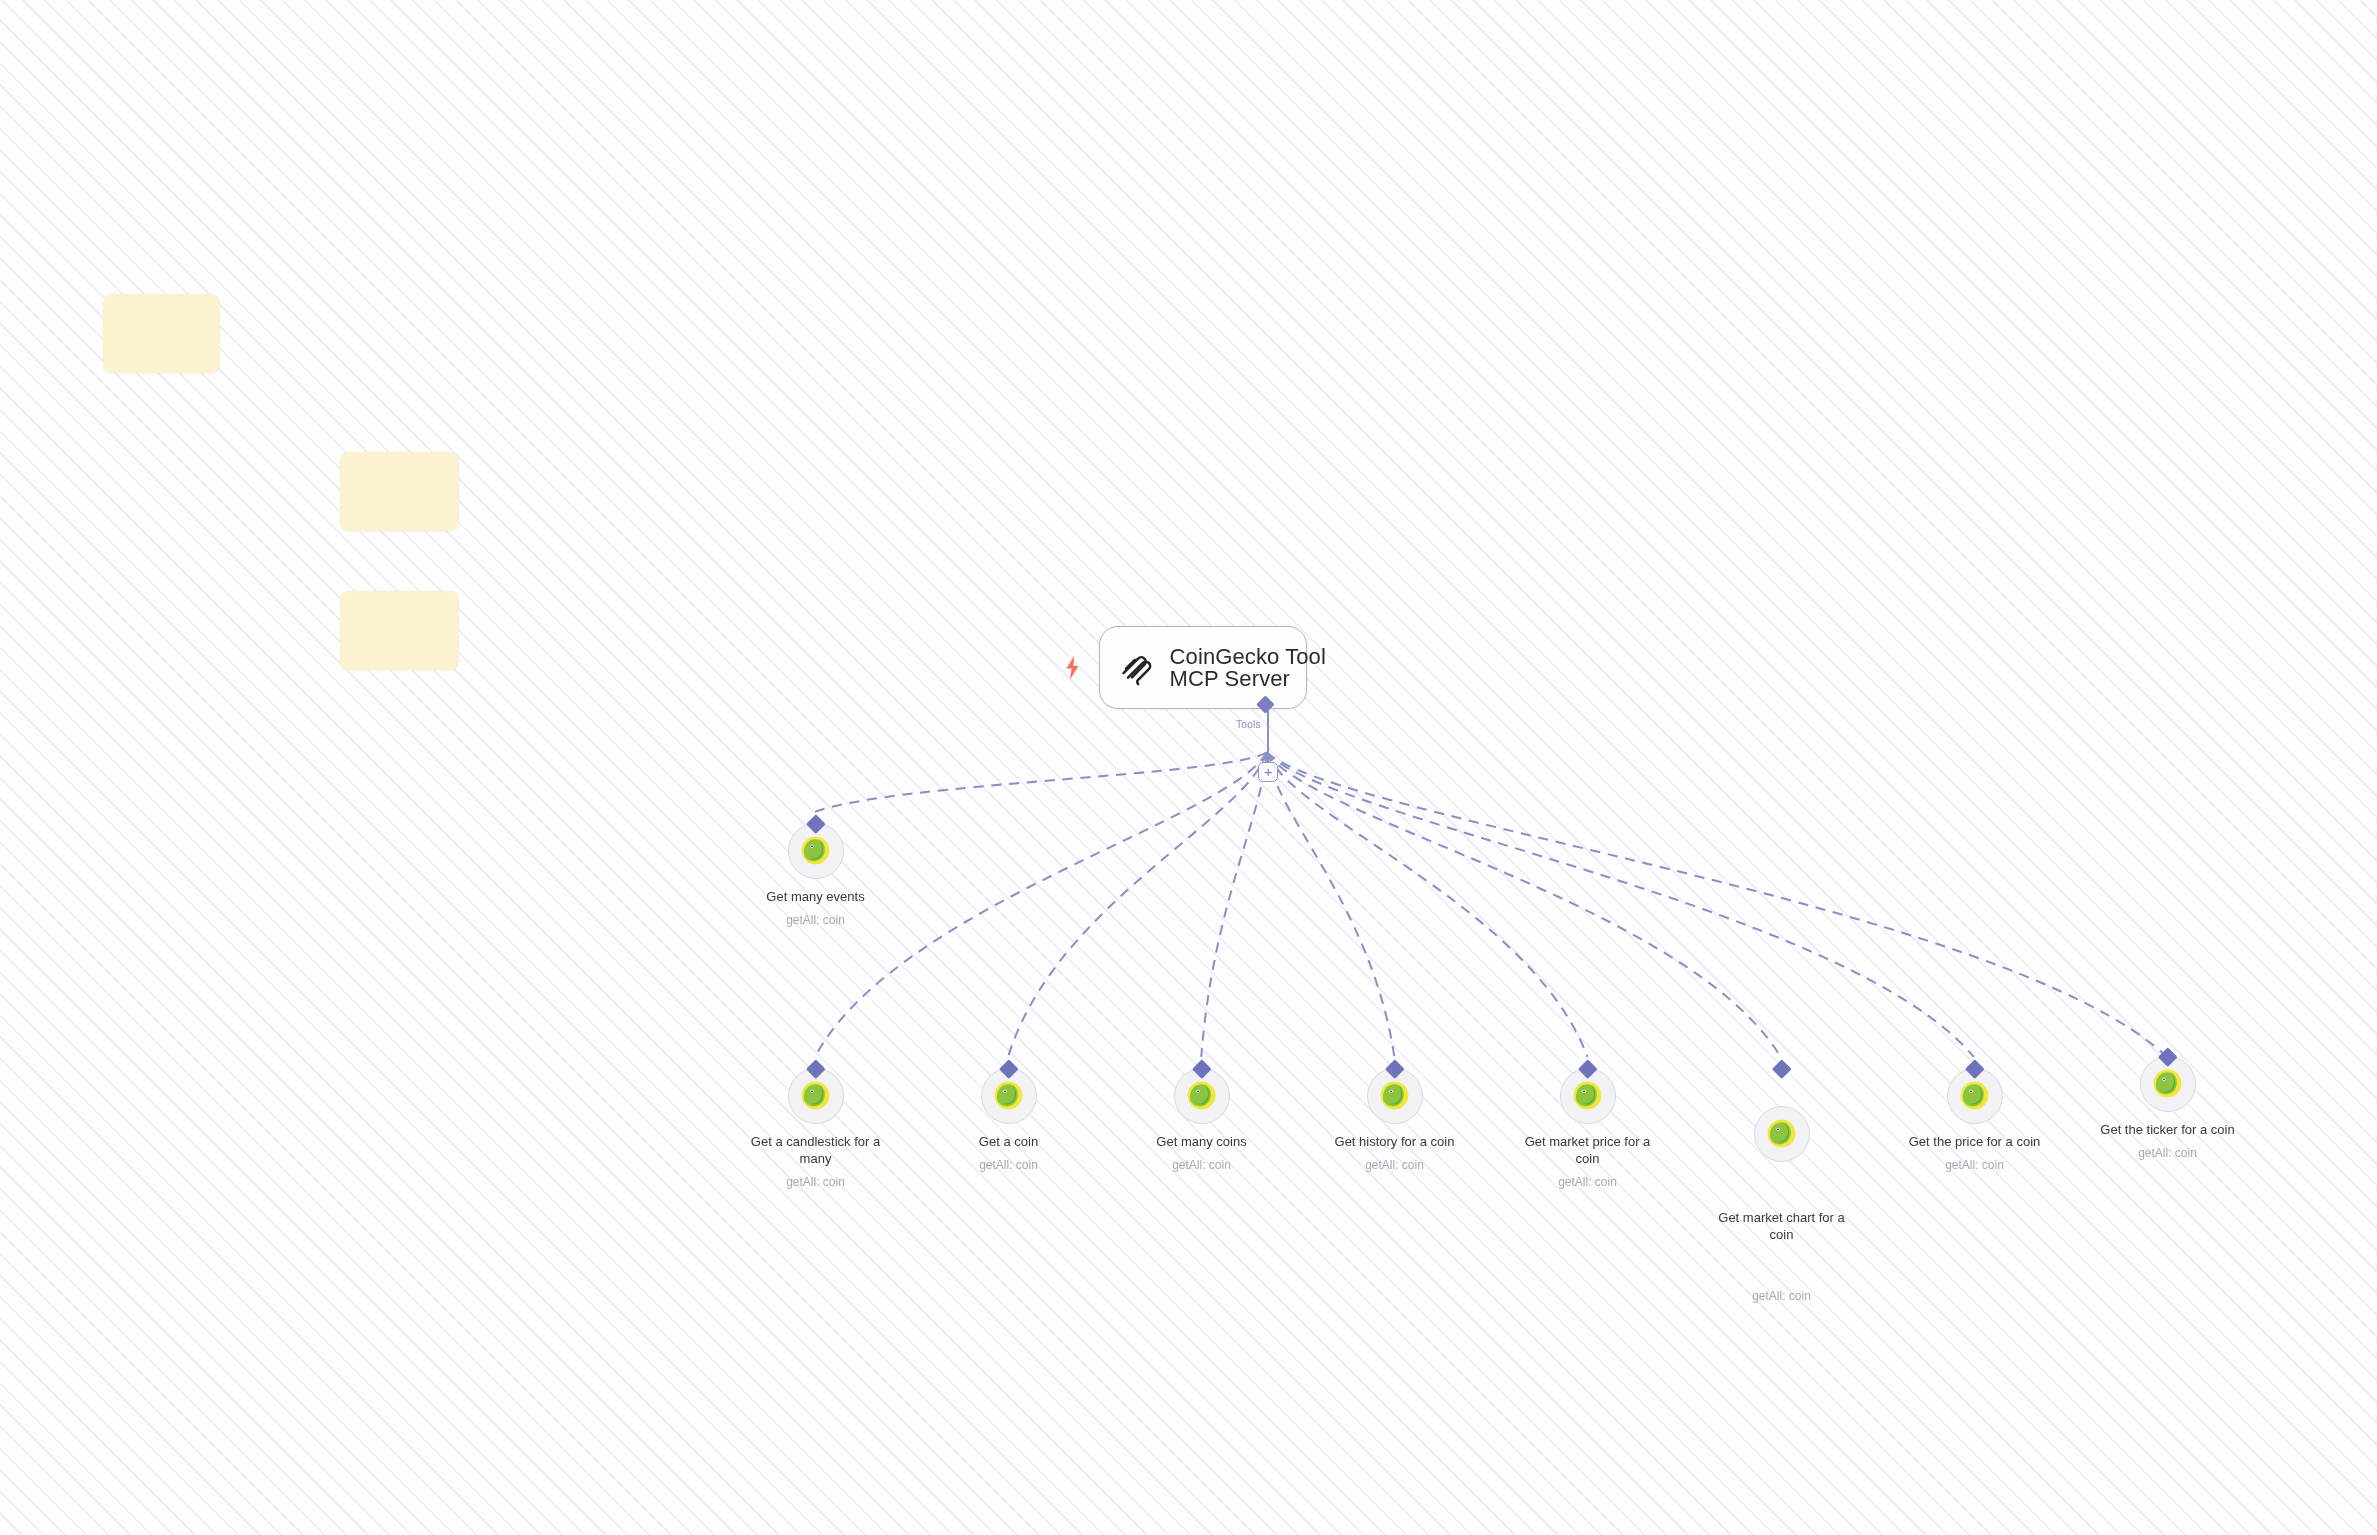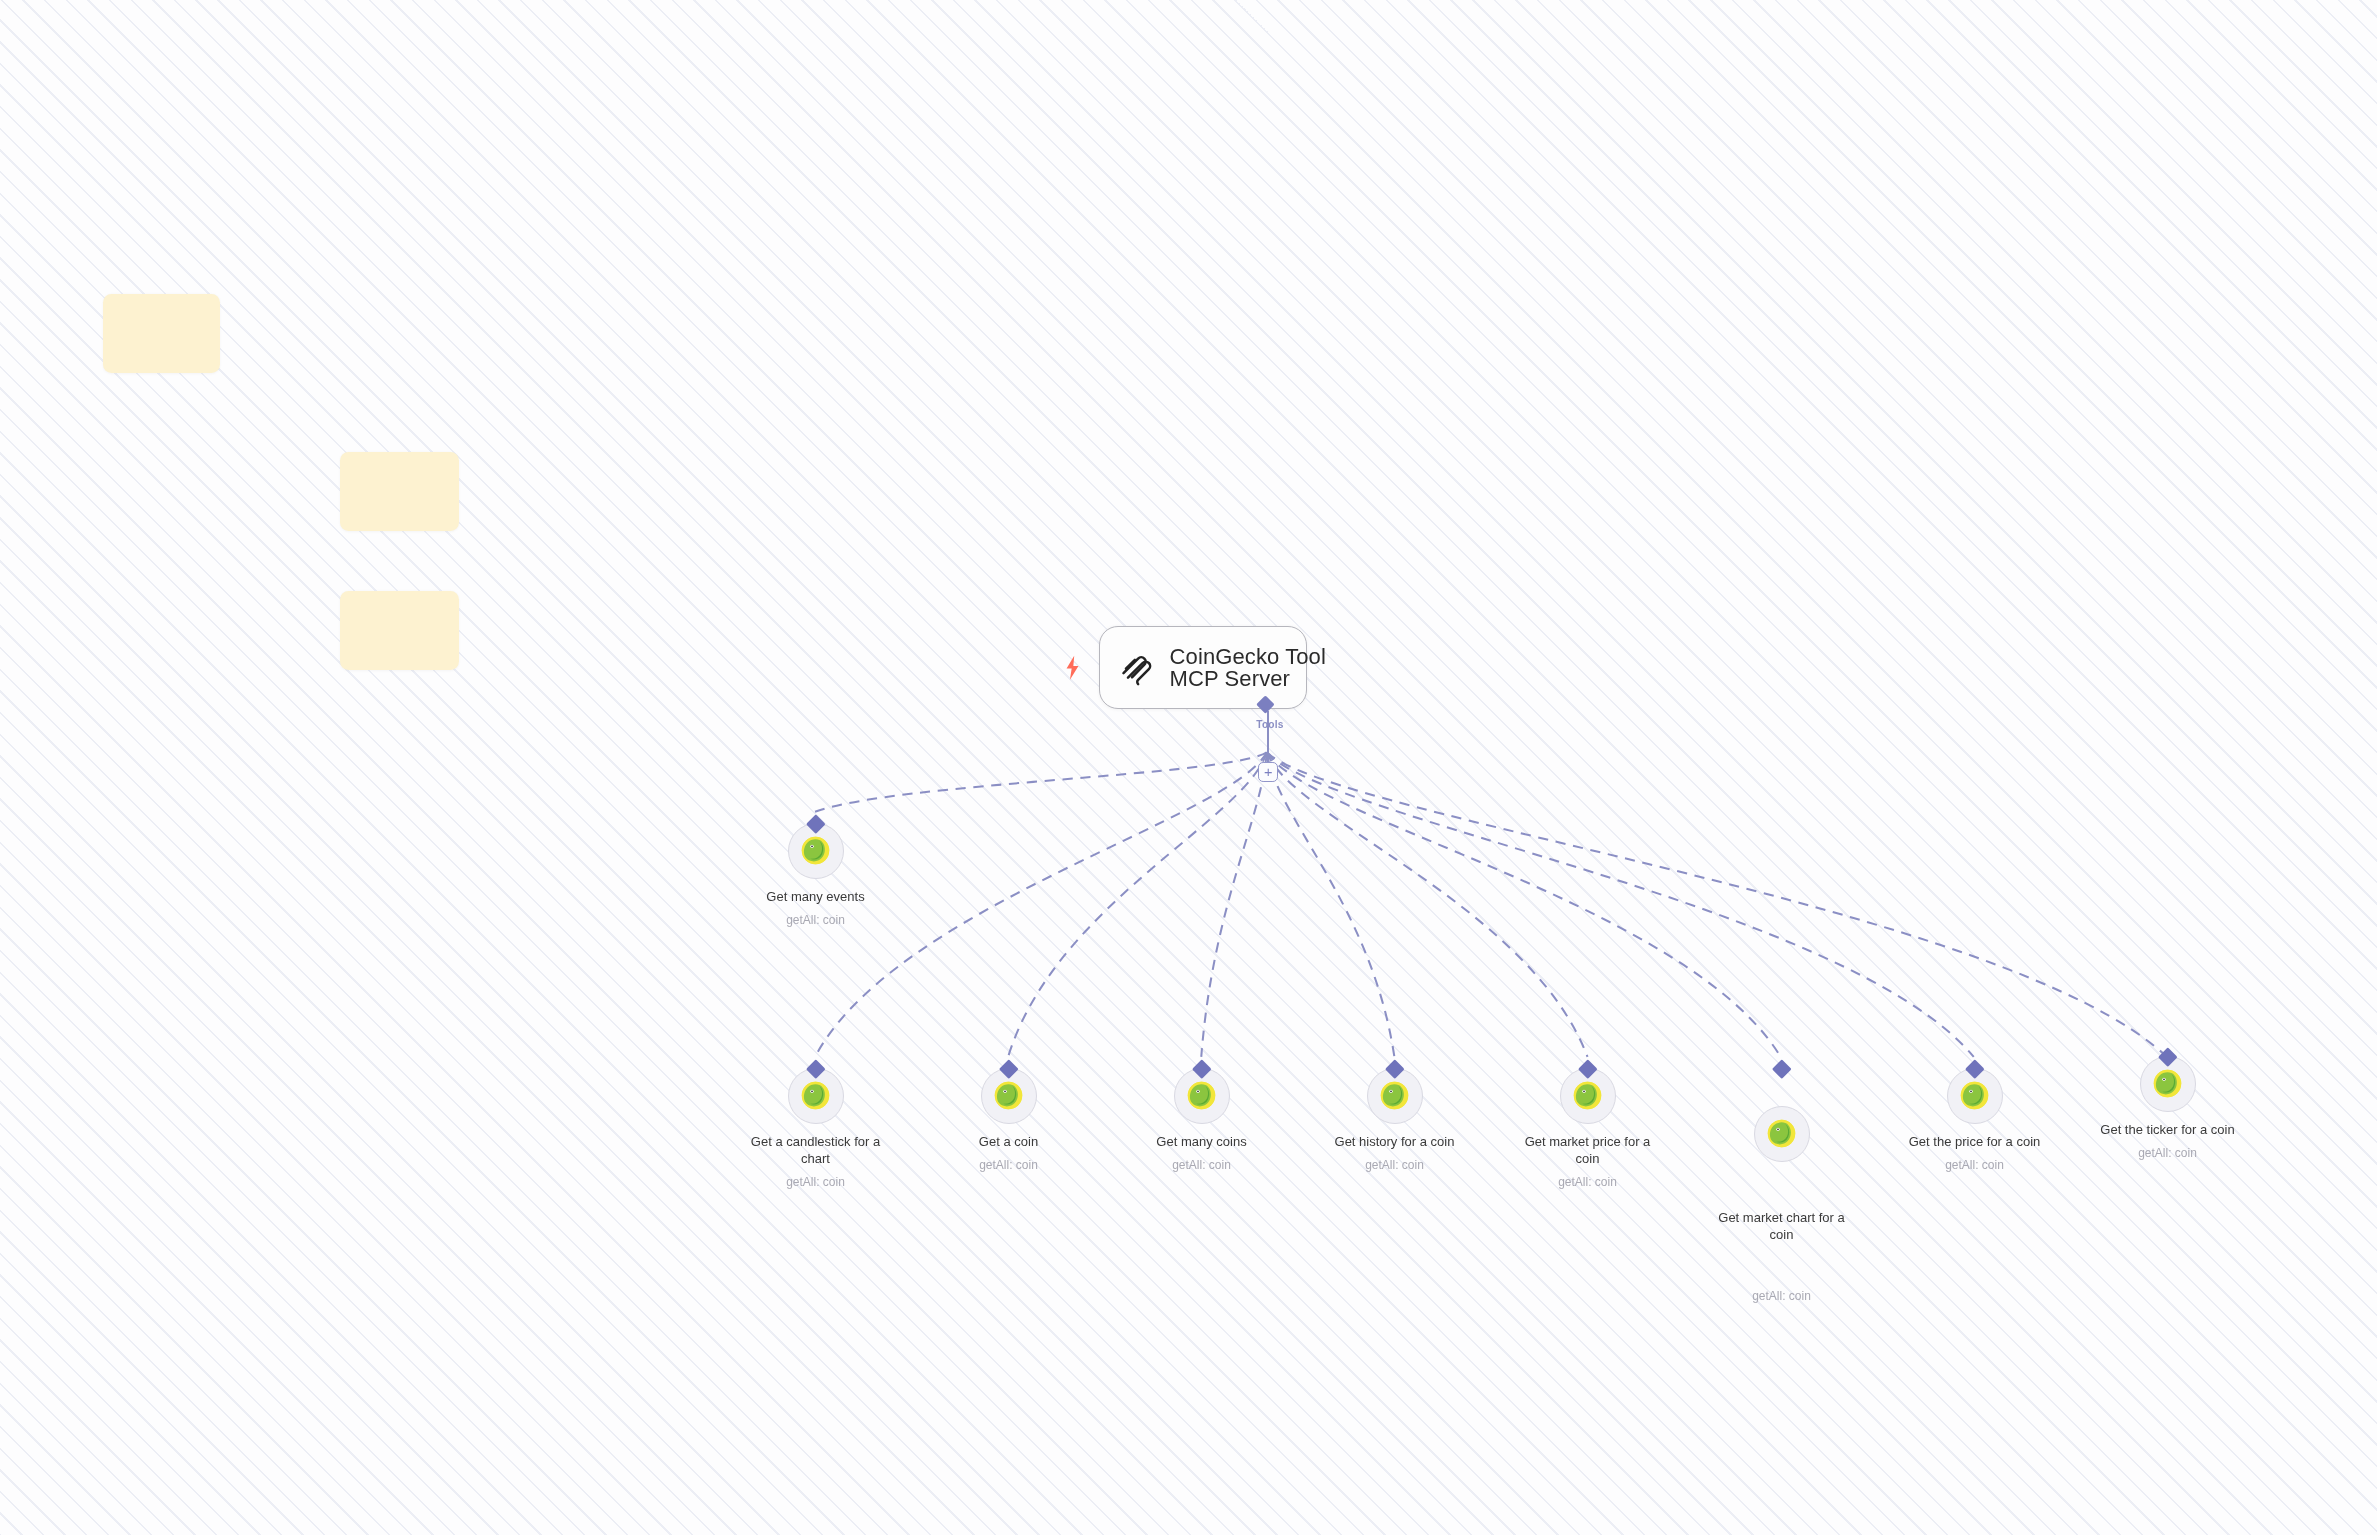--- a/index.html
+++ b/index.html
@@ -109,25 +109,24 @@
     height: 12.8px;
     background: #7b7fc0;
     transform: rotate(45deg);
     border-radius: 1.7px;
   }
   #tools-label {
     position: absolute;
     left: 1236px;
     top: 719px;
     width: 68px;
-    text-align: center;
+    text-align: left;
     font-size: 10.2px;
     color: #8b8fc4;
     letter-spacing: 0.2px;
-    font-weight: bold;
   }
   #tools-plus {
     position: absolute;
     left: 1258px;
     top: 762px;
     width: 20.4px;
     height: 20.4px;
     border: 1.4px solid #9195ca;
     border-radius: 5.1px;
     background: #fcfcfe;
@@ -275,21 +274,21 @@
           <svg class="gecko-icon" viewBox="0 0 40 40" xmlns="http://www.w3.org/2000/svg">
             <circle cx="20" cy="20" r="19" fill="#f2e63a"></circle>
             <path d="M20 1.2 A18.8 18.8 0 0 1 20 38.8 A18.8 18.8 0 0 1 20 1.2 Z" fill="#f2e63a"></path>
             <path d="M33 9 C36 14 36 24 31 30 C26 36 16 37 10 33 C14 36 23 35 28 29 C33 23 33 14 30 9 Z" fill="#f2e63a"></path>
             <path d="M29.5 8.5 C34 13.5 34.5 24 28.5 30.5 C22.5 37 12 36 7 30.5 C2.5 25.5 3 15 9 9 C14.5 3.5 25 3 29.5 8.5 Z" fill="#8bc53f"></path>
             <path d="M25 7 C30 10 32.5 18 29 25.5 C26 32 18 34 12 31 C18 32.5 24.5 30 27.5 24 C30.5 18 29 10.5 25 7 Z" fill="#5aaa35"></path>
             <circle cx="15.2" cy="14.2" r="2.3" fill="#ffffff"></circle>
             <circle cx="15.2" cy="14.2" r="1.2" fill="#2b2b2b"></circle>
           </svg>
         </div>
-        <div class="tool-title">Get a candlestick for a chart</div>
+        <div class="tool-title">Get a candlestick for a many</div>
         <div class="tool-sub">getAll: coin</div>
       </div>
       <div class="tool-node" style="left: 936px; top: 1062px;">
         <div class="conn-diamond"></div>
         <div class="tool-circle">
           <svg class="gecko-icon" viewBox="0 0 40 40" xmlns="http://www.w3.org/2000/svg">
             <circle cx="20" cy="20" r="19" fill="#f2e63a"></circle>
             <path d="M20 1.2 A18.8 18.8 0 0 1 20 38.8 A18.8 18.8 0 0 1 20 1.2 Z" fill="#f2e63a"></path>
             <path d="M33 9 C36 14 36 24 31 30 C26 36 16 37 10 33 C14 36 23 35 28 29 C33 23 33 14 30 9 Z" fill="#f2e63a"></path>
             <path d="M29.5 8.5 C34 13.5 34.5 24 28.5 30.5 C22.5 37 12 36 7 30.5 C2.5 25.5 3 15 9 9 C14.5 3.5 25 3 29.5 8.5 Z" fill="#8bc53f"></path>

